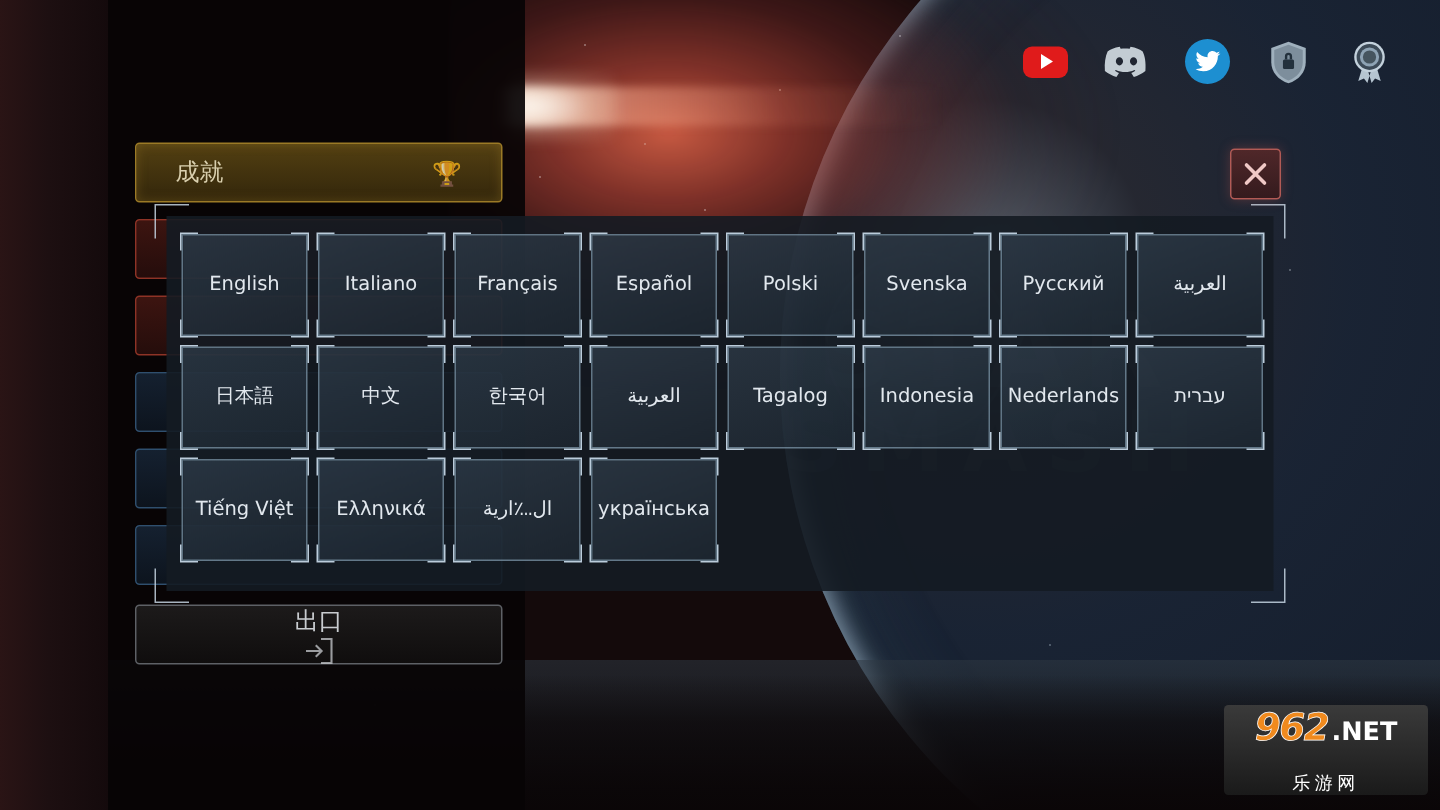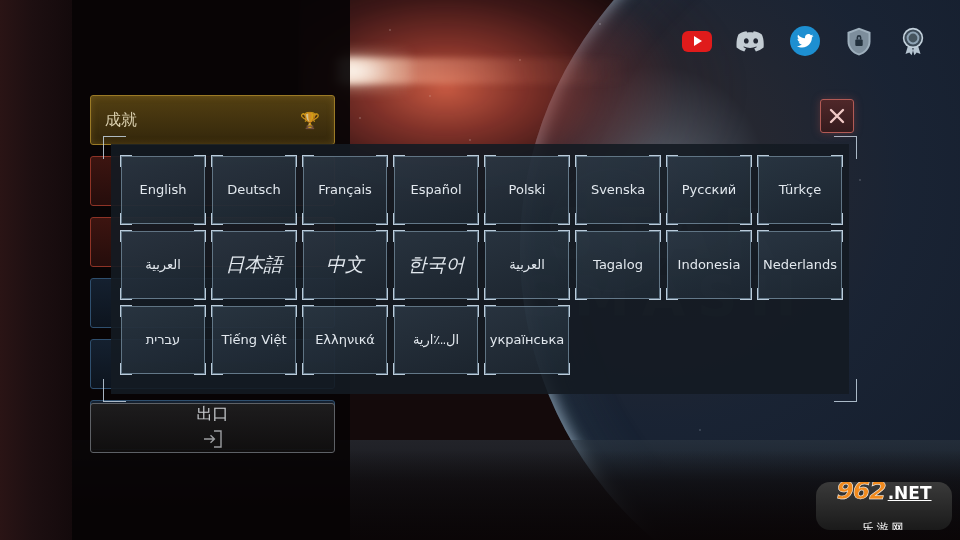--- a/index.html
+++ b/index.html
@@ -87,23 +87,23 @@
   
   .social-bar{position:absolute;right:32px;top:26px;display:flex;gap:24px;align-items:center;}
   .social-btn{width:30px;height:30px;display:flex;align-items:center;justify-content:center;cursor:pointer;}
   .yt{width:30px;height:21px;border-radius:6px;background:#e01b1b;display:flex;align-items:center;justify-content:center;}
   .yt i{display:block;width:0;height:0;border-left:8px solid #fff;border-top:5px solid transparent;border-bottom:5px solid transparent;margin-left:2px;}
   .tw{width:30px;height:30px;border-radius:50%;background:#1d8fd1;display:flex;align-items:center;justify-content:center;color:#fff;font-size:16px;}
 
   
   .menu-col{position:absolute;left:90px;top:95px;width:245px;}
   .menu-btn{
-    position:relative;height:50px;margin-bottom:11px;border-radius:3px;
+    position:relative;height:40px;margin-bottom:11px;border-radius:3px;
     display:flex;align-items:center;justify-content:space-between;
-    padding:0 14px;box-sizing:border-box;cursor:pointer;
+    padding:0 26px;box-sizing:border-box;cursor:pointer;
     font-size:16px;color:#cfd6dc;
   }
   .menu-btn .mi{opacity:.75;font-size:16px;}
   .m-gold{
     border:1px solid #9b7a26;
     background:linear-gradient(180deg,rgba(96,74,20,0.85),rgba(58,44,12,0.85));
     color:#d9cfae;box-shadow:0 0 7px rgba(160,125,40,0.35) inset;
   }
   .m-red{
     border:1px solid #8e3326;
@@ -145,45 +145,45 @@
     background:linear-gradient(160deg,rgba(56,72,88,0.55),rgba(34,46,58,0.55));
     display:flex;align-items:center;justify-content:center;
     color:#e2e8ee;font-size:13px;cursor:pointer;
     padding:0 3px;line-height:1.15;
   }
   .lang-btn .bk{position:absolute;width:11px;height:11px;border:1px solid rgba(196,214,230,0.95);}
   .lang-btn .bk.tl{left:-2px;top:-2px;border-right:none;border-bottom:none;}
   .lang-btn .bk.tr{right:-2px;top:-2px;border-left:none;border-bottom:none;}
   .lang-btn .bk.bl{left:-2px;bottom:-2px;border-right:none;border-top:none;}
   .lang-btn .bk.br{right:-2px;bottom:-2px;border-left:none;border-top:none;}
-  .lang-btn.cjk{font-size:19px;font-style:italic;}
+  .lang-btn.cjk{font-size:13px;}
 
   
   .close-btn{
     position:absolute;left:820px;top:99px;width:32px;height:32px;
     border:1px solid #b25a55;border-radius:3px;
     background:linear-gradient(180deg,rgba(96,40,38,0.75),rgba(58,24,24,0.8));
     display:flex;align-items:center;justify-content:center;cursor:pointer;
     box-shadow:0 0 8px rgba(180,80,75,0.35);
   }
   .close-btn svg{display:block;}
 
   
   .wm962{
-    position:absolute;right:8px;bottom:10px;width:136px;height:48px;
+    position:absolute;right:8px;bottom:10px;width:136px;height:60px;
     background:linear-gradient(180deg,#3a3a3a,#1a1a1a);
-    border-radius:14px;display:flex;flex-direction:column;
+    border-radius:3px;display:flex;flex-direction:column;
     align-items:center;justify-content:center;overflow:hidden;
   }
   .wm962 .r1{display:flex;align-items:baseline;gap:2px;}
   .wm962 .num{
     font-size:25px;font-weight:bold;font-style:italic;
     color:#f08a1e;-webkit-text-stroke:0.5px #fff;letter-spacing:-1px;
   }
-  .wm962 .net{font-size:17px;font-weight:bold;color:#ffffff;letter-spacing:0px;text-decoration:underline;}
+  .wm962 .net{font-size:17px;font-weight:bold;color:#ffffff;letter-spacing:0px;}
   .wm962 .cn{font-size:12px;color:#ffffff;letter-spacing:3px;margin-top:15px;}
 </style>
 </head>
 <body>
 
 <div id="stage">
 
   <div class="bg-base"></div>
   <div class="bg-planet"></div>
   <div class="bg-planet-rim"></div>
@@ -284,21 +284,21 @@
           <span class="bk tr"></span>
           <span class="bk bl"></span>
           <span class="bk br"></span>
           <span>English</span>
         </div>
         <div class="lang-btn">
           <span class="bk tl"></span>
           <span class="bk tr"></span>
           <span class="bk bl"></span>
           <span class="bk br"></span>
-          <span>Deutsch</span>
+          <span>Italiano</span>
         </div>
         <div class="lang-btn">
           <span class="bk tl"></span>
           <span class="bk tr"></span>
           <span class="bk bl"></span>
           <span class="bk br"></span>
           <span>Français</span>
         </div>
         <div class="lang-btn">
           <span class="bk tl"></span>
@@ -320,27 +320,20 @@
           <span class="bk bl"></span>
           <span class="bk br"></span>
           <span>Svenska</span>
         </div>
         <div class="lang-btn">
           <span class="bk tl"></span>
           <span class="bk tr"></span>
           <span class="bk bl"></span>
           <span class="bk br"></span>
           <span>Русский</span>
-        </div>
-        <div class="lang-btn">
-          <span class="bk tl"></span>
-          <span class="bk tr"></span>
-          <span class="bk bl"></span>
-          <span class="bk br"></span>
-          <span>Türkçe</span>
         </div>
         <div class="lang-btn">
           <span class="bk tl"></span>
           <span class="bk tr"></span>
           <span class="bk bl"></span>
           <span class="bk br"></span>
           <span>العربية</span>
         </div>
         <div class="lang-btn cjk">
           <span class="bk tl"></span>

